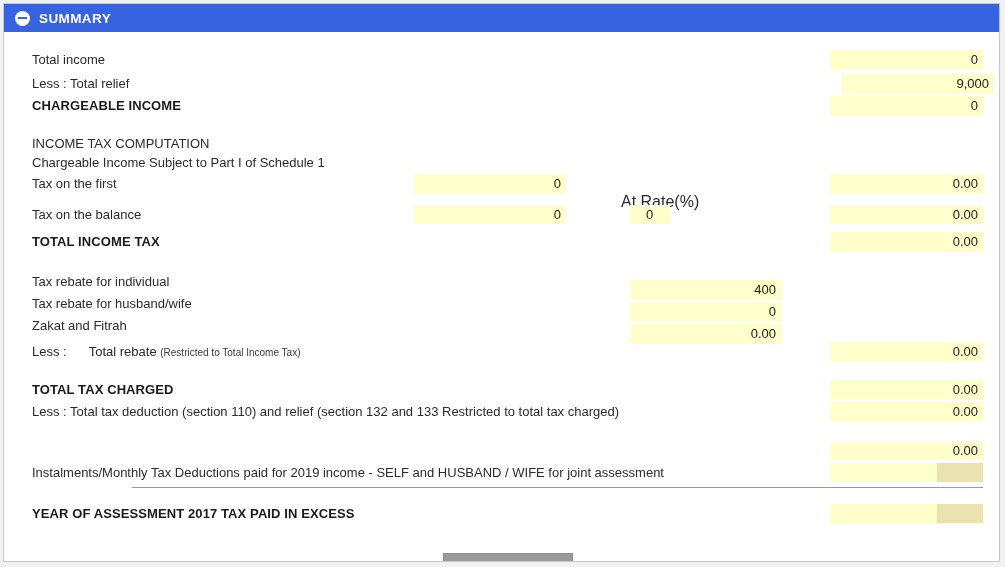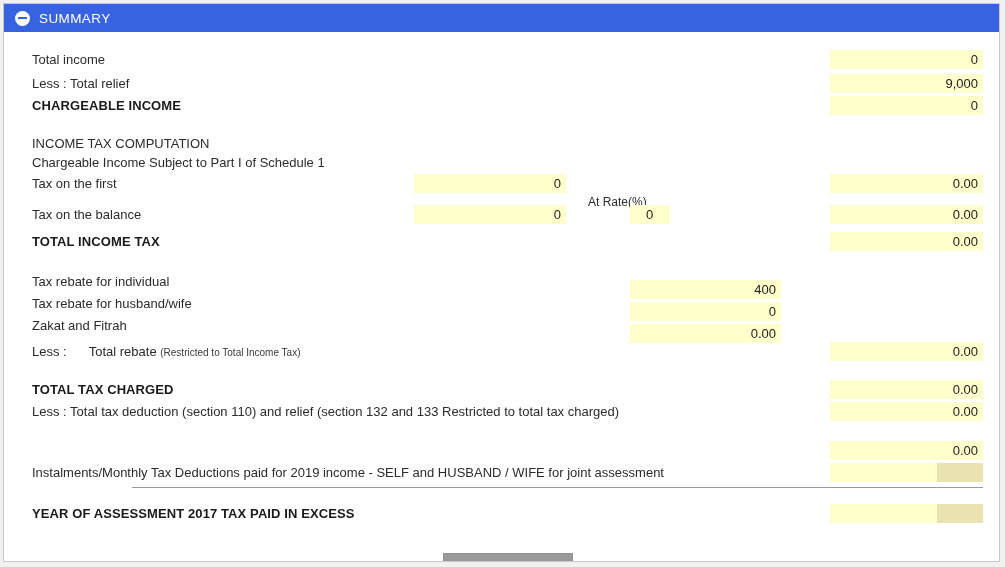--- a/index.html
+++ b/index.html
@@ -52,21 +52,21 @@
     position: absolute;
     left: 3px;
     top: 6.5px;
     width: 9px;
     height: 2px;
     background: #3762e0;
   }
   .panel-title {
     color: #ffffff;
     font-size: 13.5px;
-    font-weight: normal;
+    font-weight: bold;
     letter-spacing: 0.4px;
     margin-left: 9px;
   }
 
   
   .body {
     position: absolute;
     left: 0;
     top: 28px;
     width: 100%;
@@ -119,22 +119,22 @@
   }
   .fld.col-right  { left: 826px; width: 153px; }
   .fld.col-mid    { left: 410px; width: 152px; }
   .fld.col-rebate { left: 626px; width: 151px; margin-top: 8px; }
   .fld.col-rate   { left: 626px; width: 40px; text-align: center; }
 
   .fld.khaki { background: #eae2b0; }
 
   .rate-label {
     position: absolute;
-    left: 584px;
-    font-size: 12px;
+    left: 617px;
+    font-size: 16px;
     color: #2b2b2b;
     line-height: 12px;
   }
 
   .divider {
     position: absolute;
     left: 128px;
     width: 851px;
     height: 1px;
     background: #9a9a9a;
@@ -170,21 +170,21 @@
 
   <div class="body">
 
     <div class="row" style="top:17px;">
       <span class="label">Total income</span>
       <input class="fld col-right" style="top: 1px;" readonly="" value="0">
     </div>
 
     <div class="row" style="top:41px;">
       <span class="label">Less : Total relief</span>
-      <input class="fld col-right" style="top: 1px;" readonly="" value="9,000">
+      <input class="fld col-right" style="top: 1px; margin-left: 11px;" readonly="" value="9,000">
     </div>
 
     <div class="row" style="top:63px;padding-left:40px;">
       <span class="label bold">CHARGEABLE INCOME</span>
       <input class="fld col-right" style="top: 1px;" readonly="" value="0">
     </div>
 
     <div class="row" style="top:101px;text-decoration:underline;">
       <span class="label">INCOME TAX COMPUTATION</span>
     </div>

